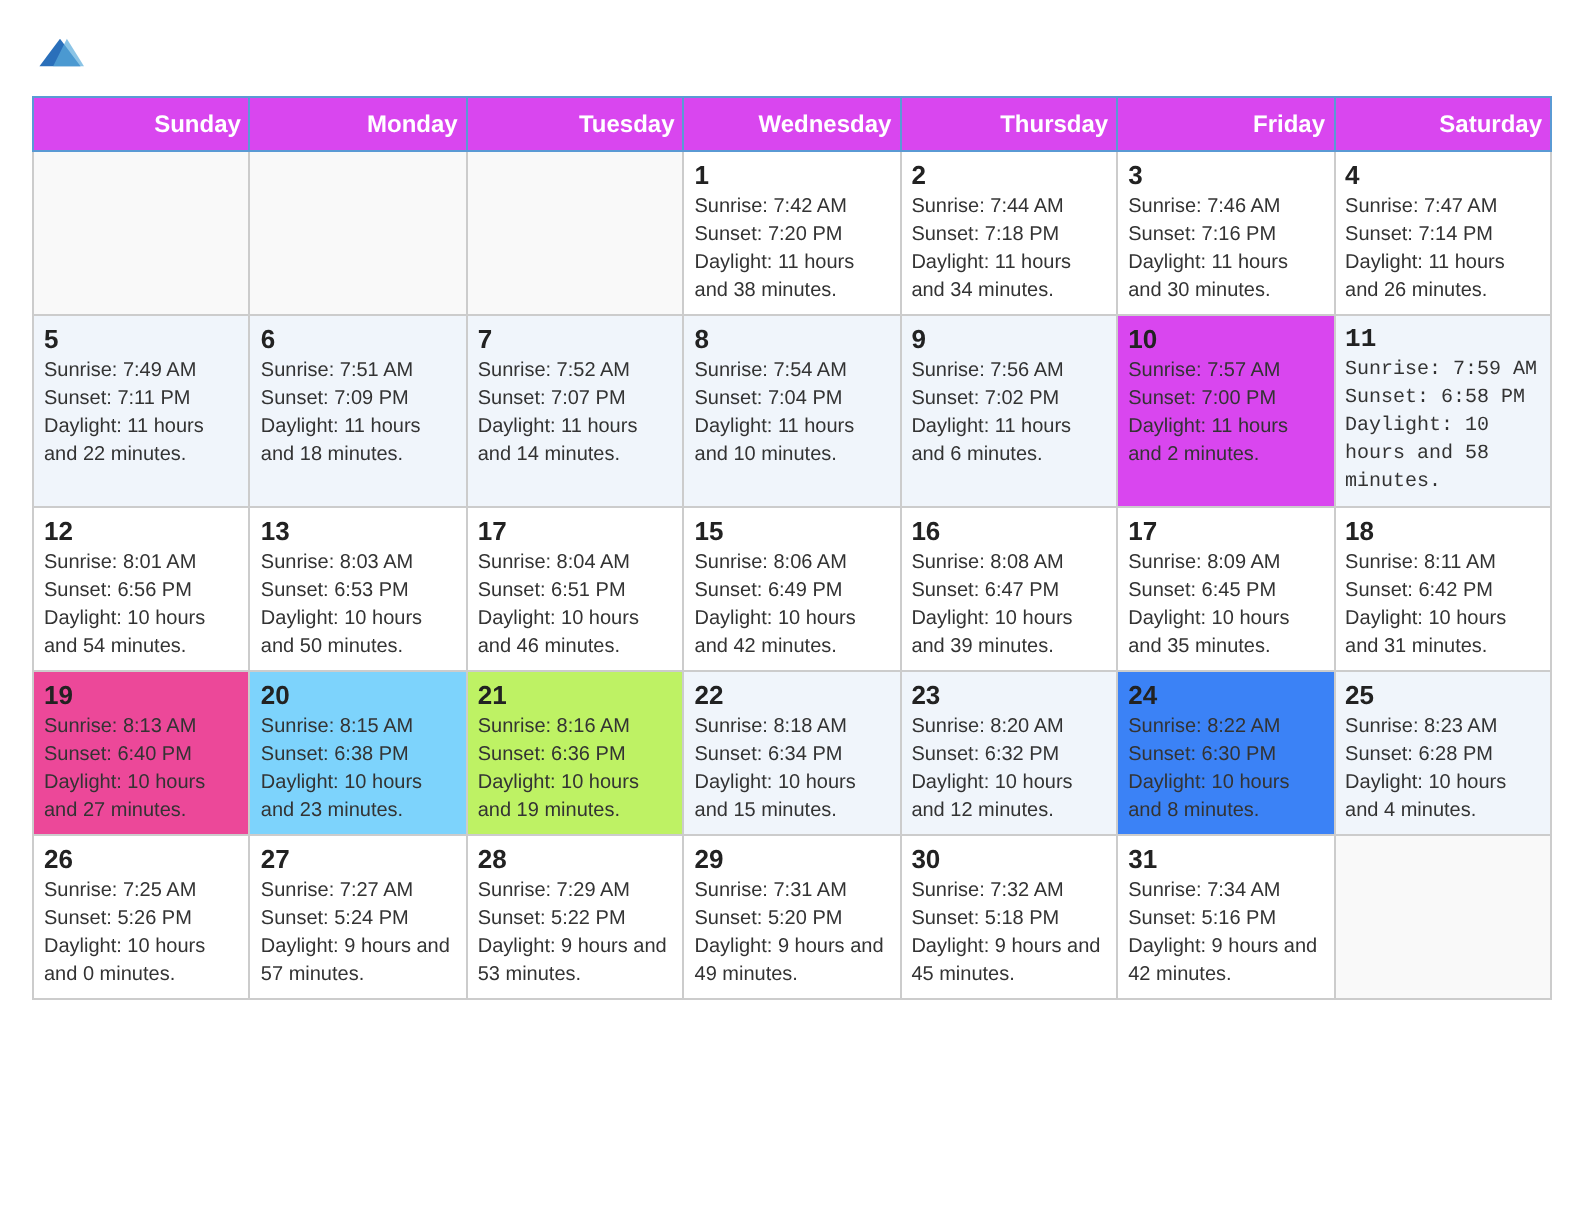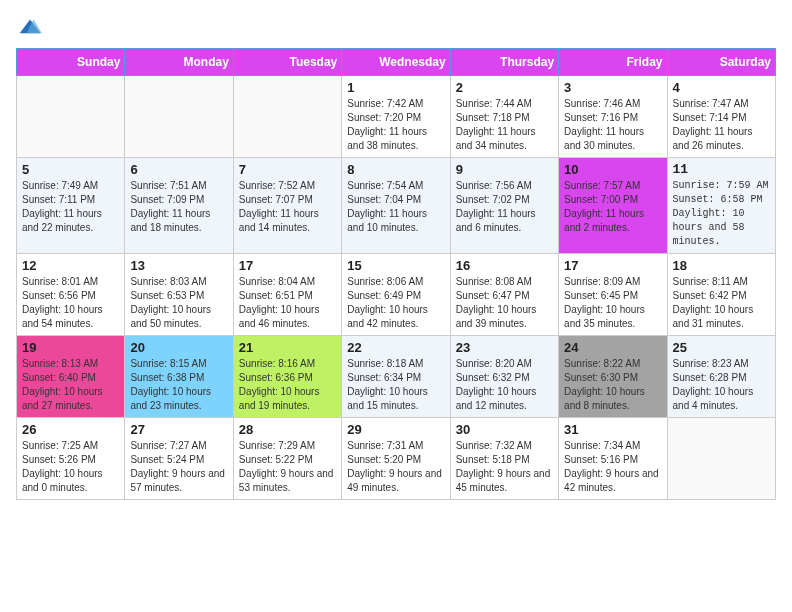--- a/index.html
+++ b/index.html
@@ -222,21 +222,21 @@
             <div class="day-info">Sunrise: 8:16 AM<br>Sunset: 6:36 PM<br>Daylight: 10 hours and 19 minutes.</div>
           </td>
           <td style="background-color: rgb(240, 245, 251); margin-left: 32px;">
             <span class="day-number">22</span>
             <div class="day-info">Sunrise: 8:18 AM<br>Sunset: 6:34 PM<br>Daylight: 10 hours and 15 minutes.</div>
           </td>
           <td style="background-color: rgb(240, 245, 251);">
             <span class="day-number">23</span>
             <div class="day-info">Sunrise: 8:20 AM<br>Sunset: 6:32 PM<br>Daylight: 10 hours and 12 minutes.</div>
           </td>
-          <td style="background-color: #a3a3a3;">
+          <td style="background-color: #3b82f6;">
             <span class="day-number">24</span>
             <div class="day-info">Sunrise: 8:22 AM<br>Sunset: 6:30 PM<br>Daylight: 10 hours and 8 minutes.</div>
           </td>
           <td style="background-color: rgb(240, 245, 251);">
             <span class="day-number">25</span>
             <div class="day-info">Sunrise: 8:23 AM<br>Sunset: 6:28 PM<br>Daylight: 10 hours and 4 minutes.</div>
           </td>
         </tr>
         <tr>
           <td>

